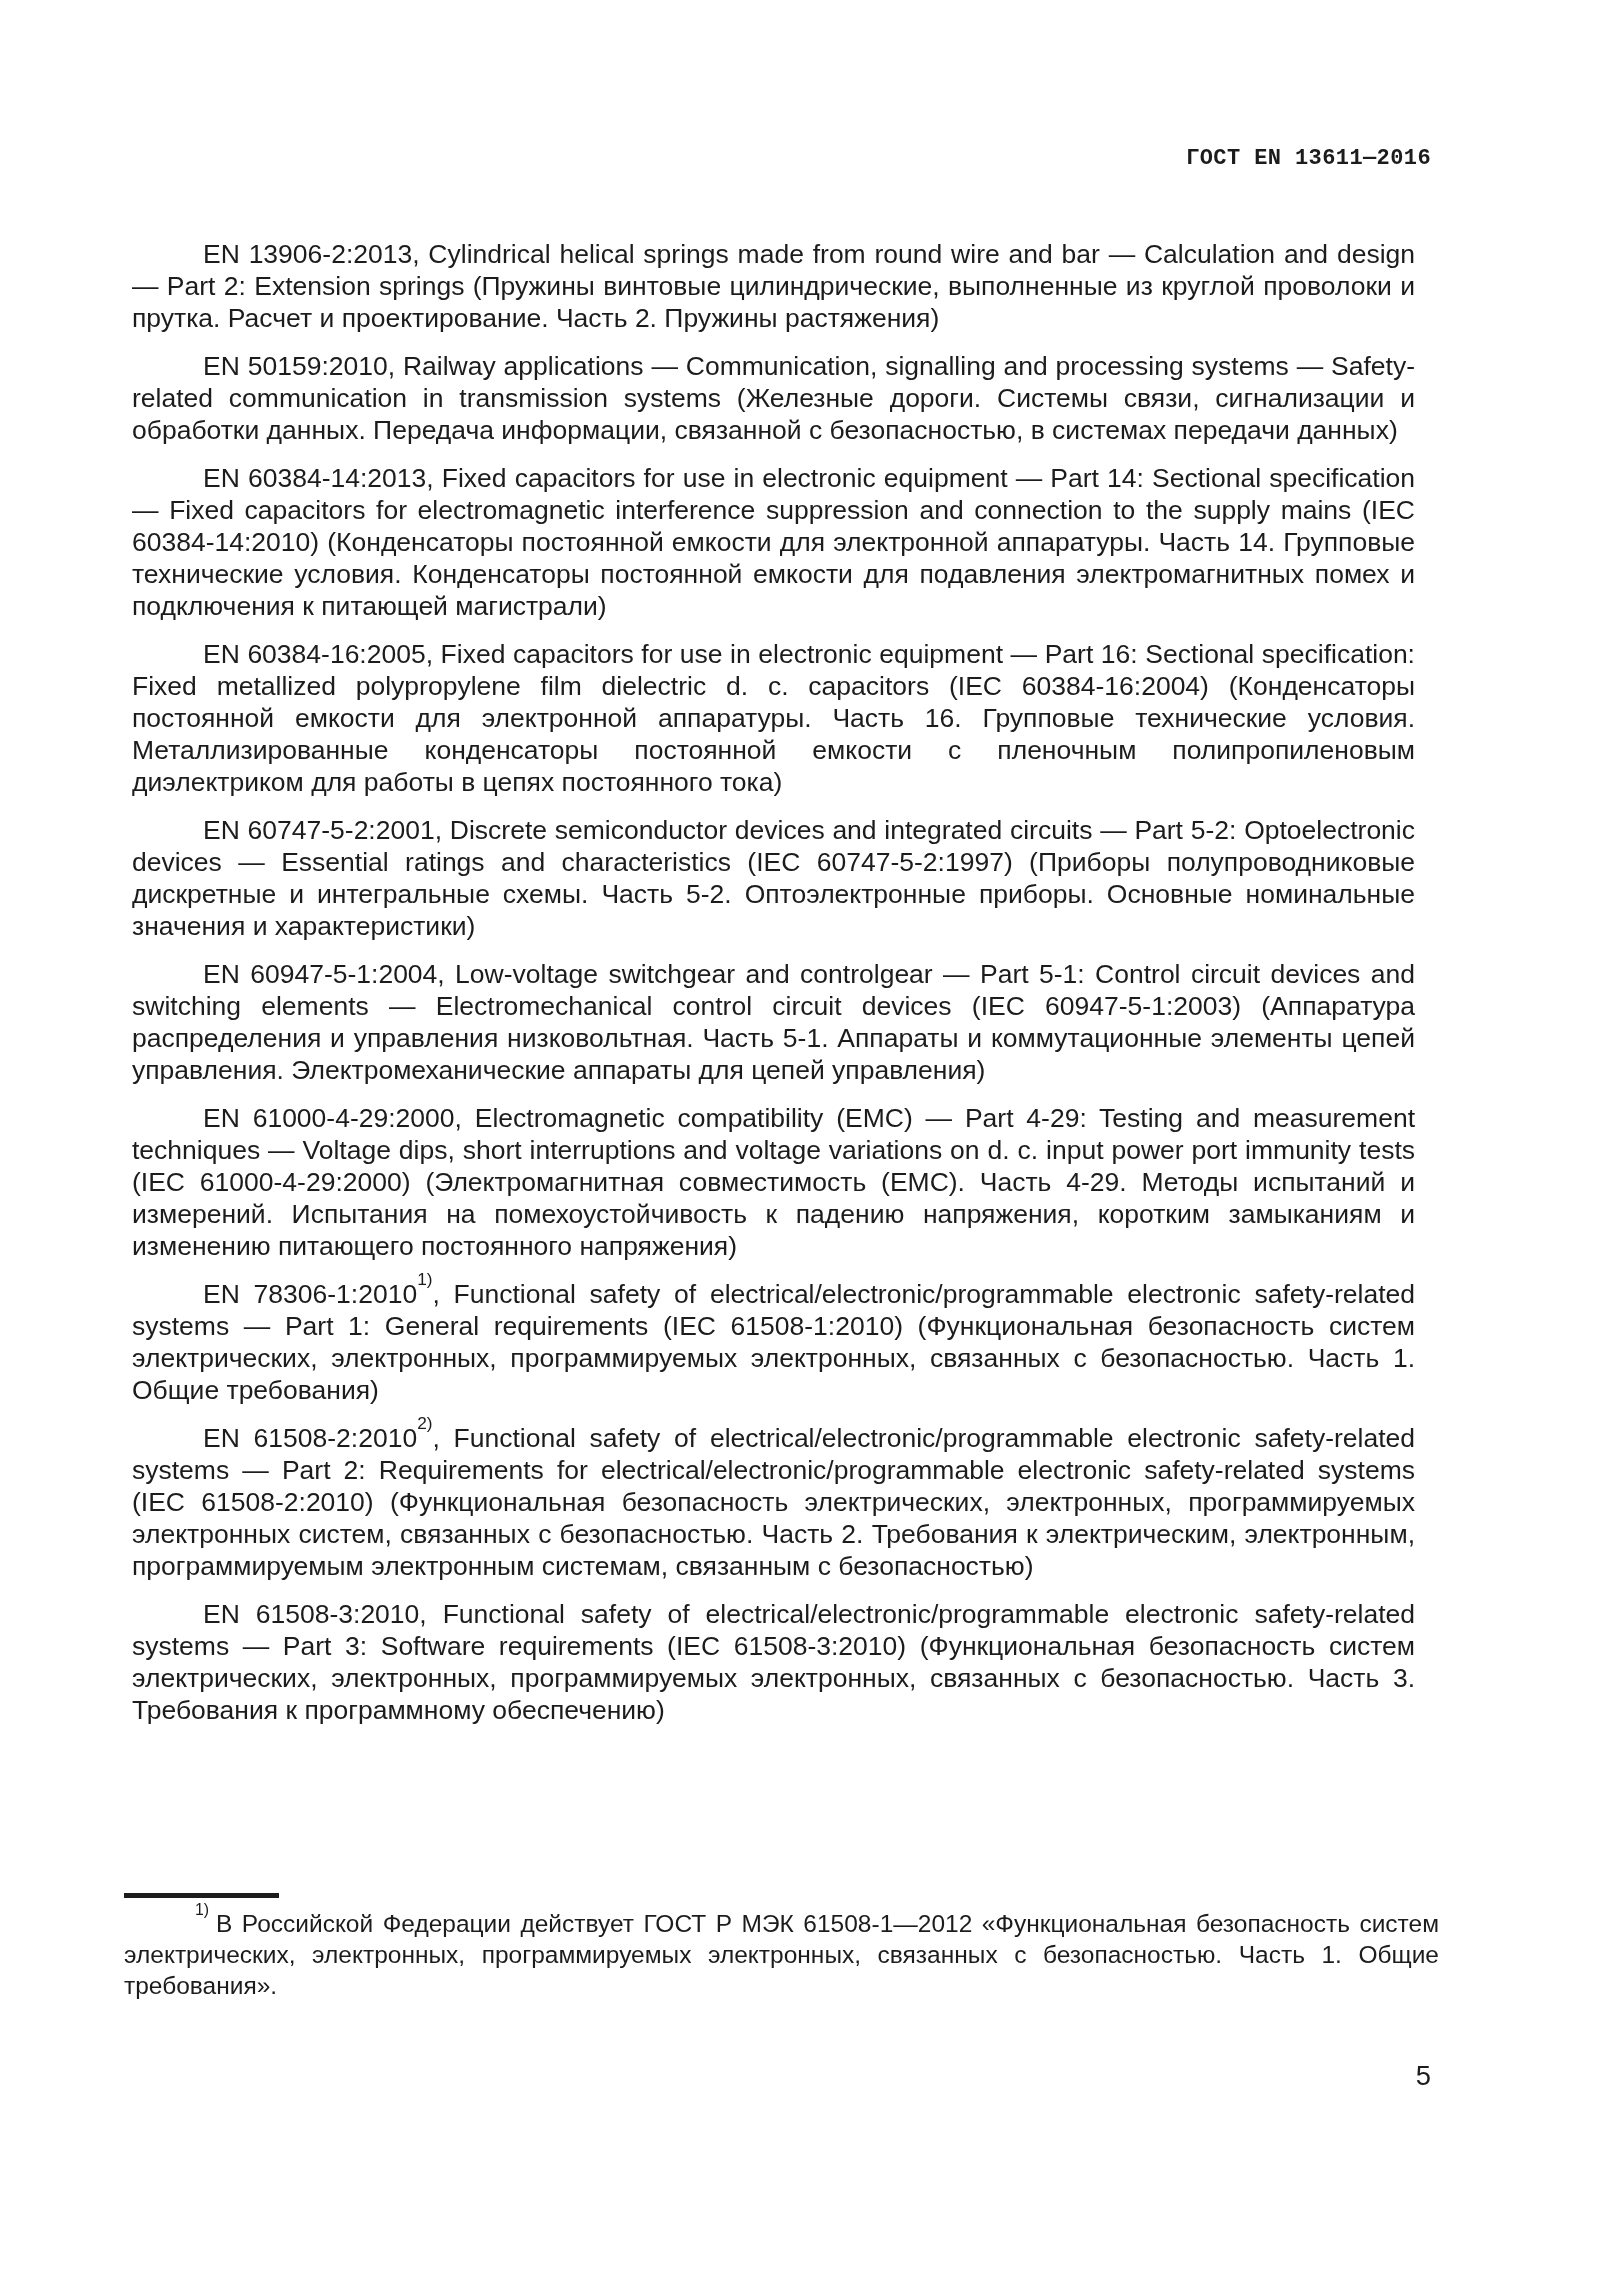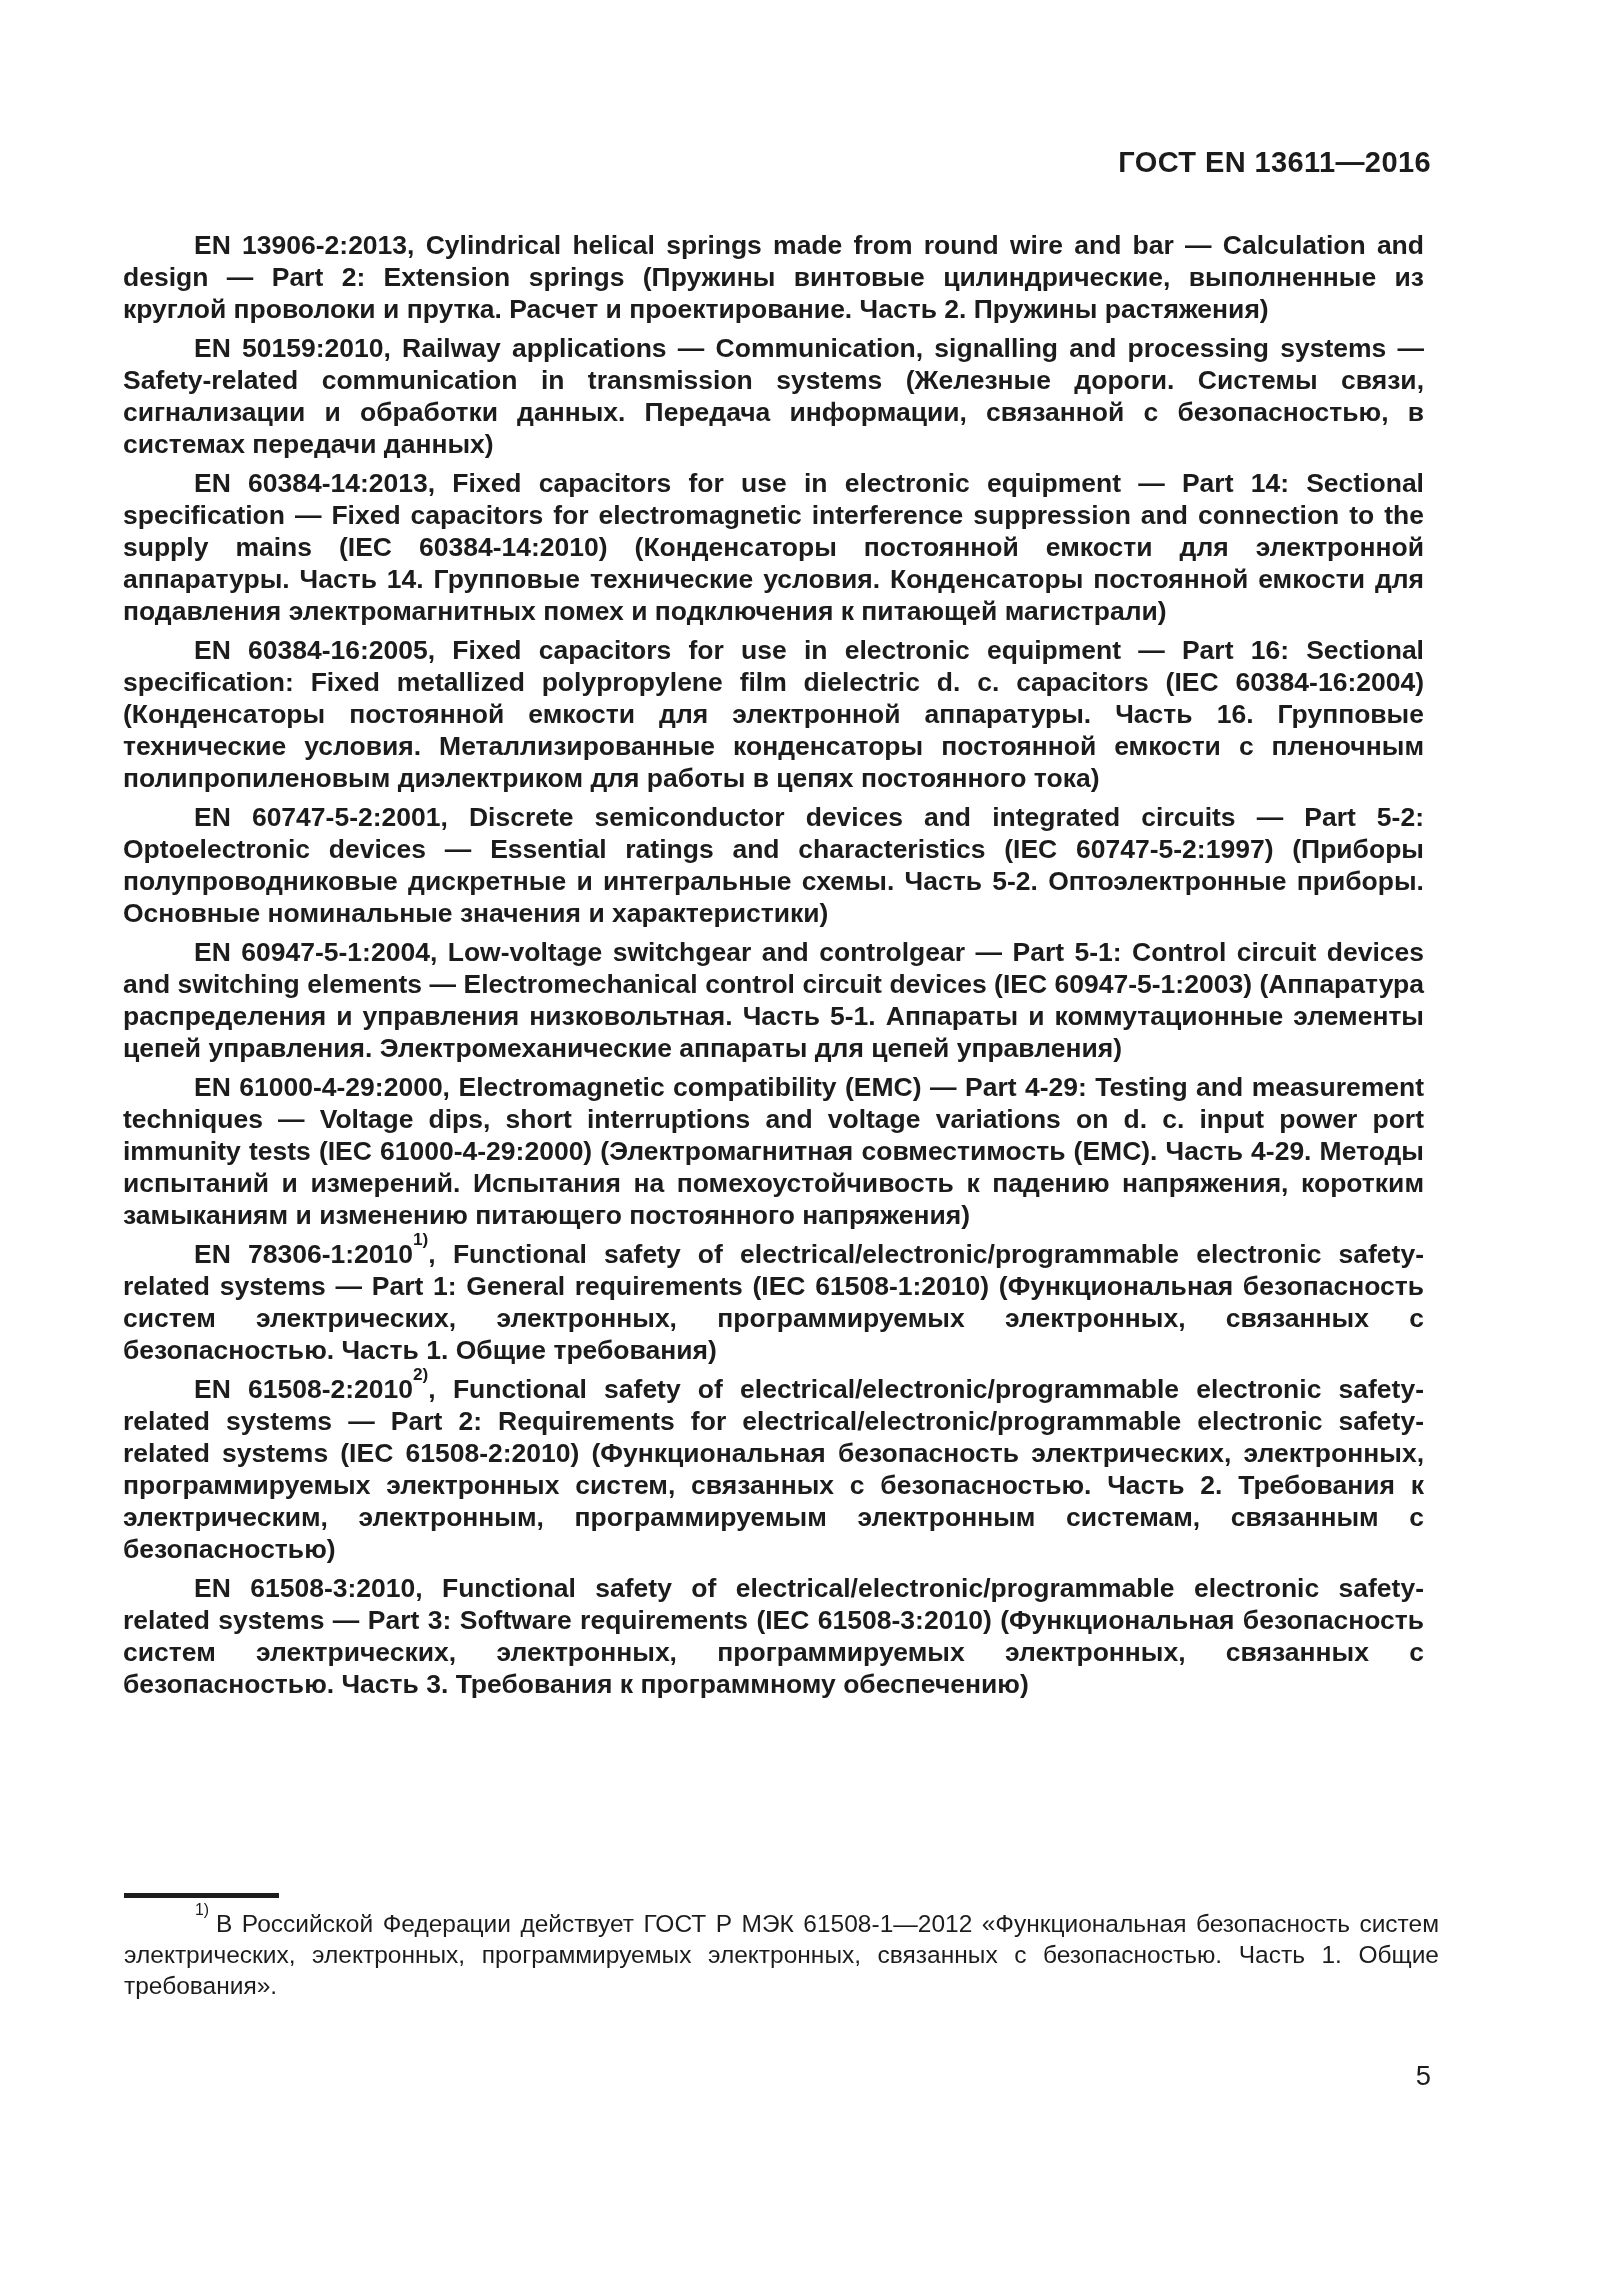--- a/index.html
+++ b/index.html
@@ -16,37 +16,37 @@
     height: 2293px;
     background: #ffffff;
     overflow: hidden;
   }
   .doc-header {
     position: absolute;
     top: 146px;
     left: 116px;
     width: 1315px;
     text-align: right;
-    font-size: 29px;
+    font-size: 22px;
     font-weight: 700;
     letter-spacing: 0.4px;
+    font-family: Liberation Mono, monospace;
   }
   .body-text {
     position: absolute;
     top: 222px;
     left: 116px;
     width: 1315px;
     font-size: 26.5px;
     line-height: 32px;
     text-align: justify;
   }
   .body-text p {
     text-indent: 71px;
-    margin: 7px;
-    font-weight: bold;
+    margin: 16px;
   }
   sup.fn-ref {
     font-size: 65%;
     line-height: 0;
     position: relative;
     top: -0.45em;
   }
   .footnotes {
     position: absolute;
     top: 1893px;

